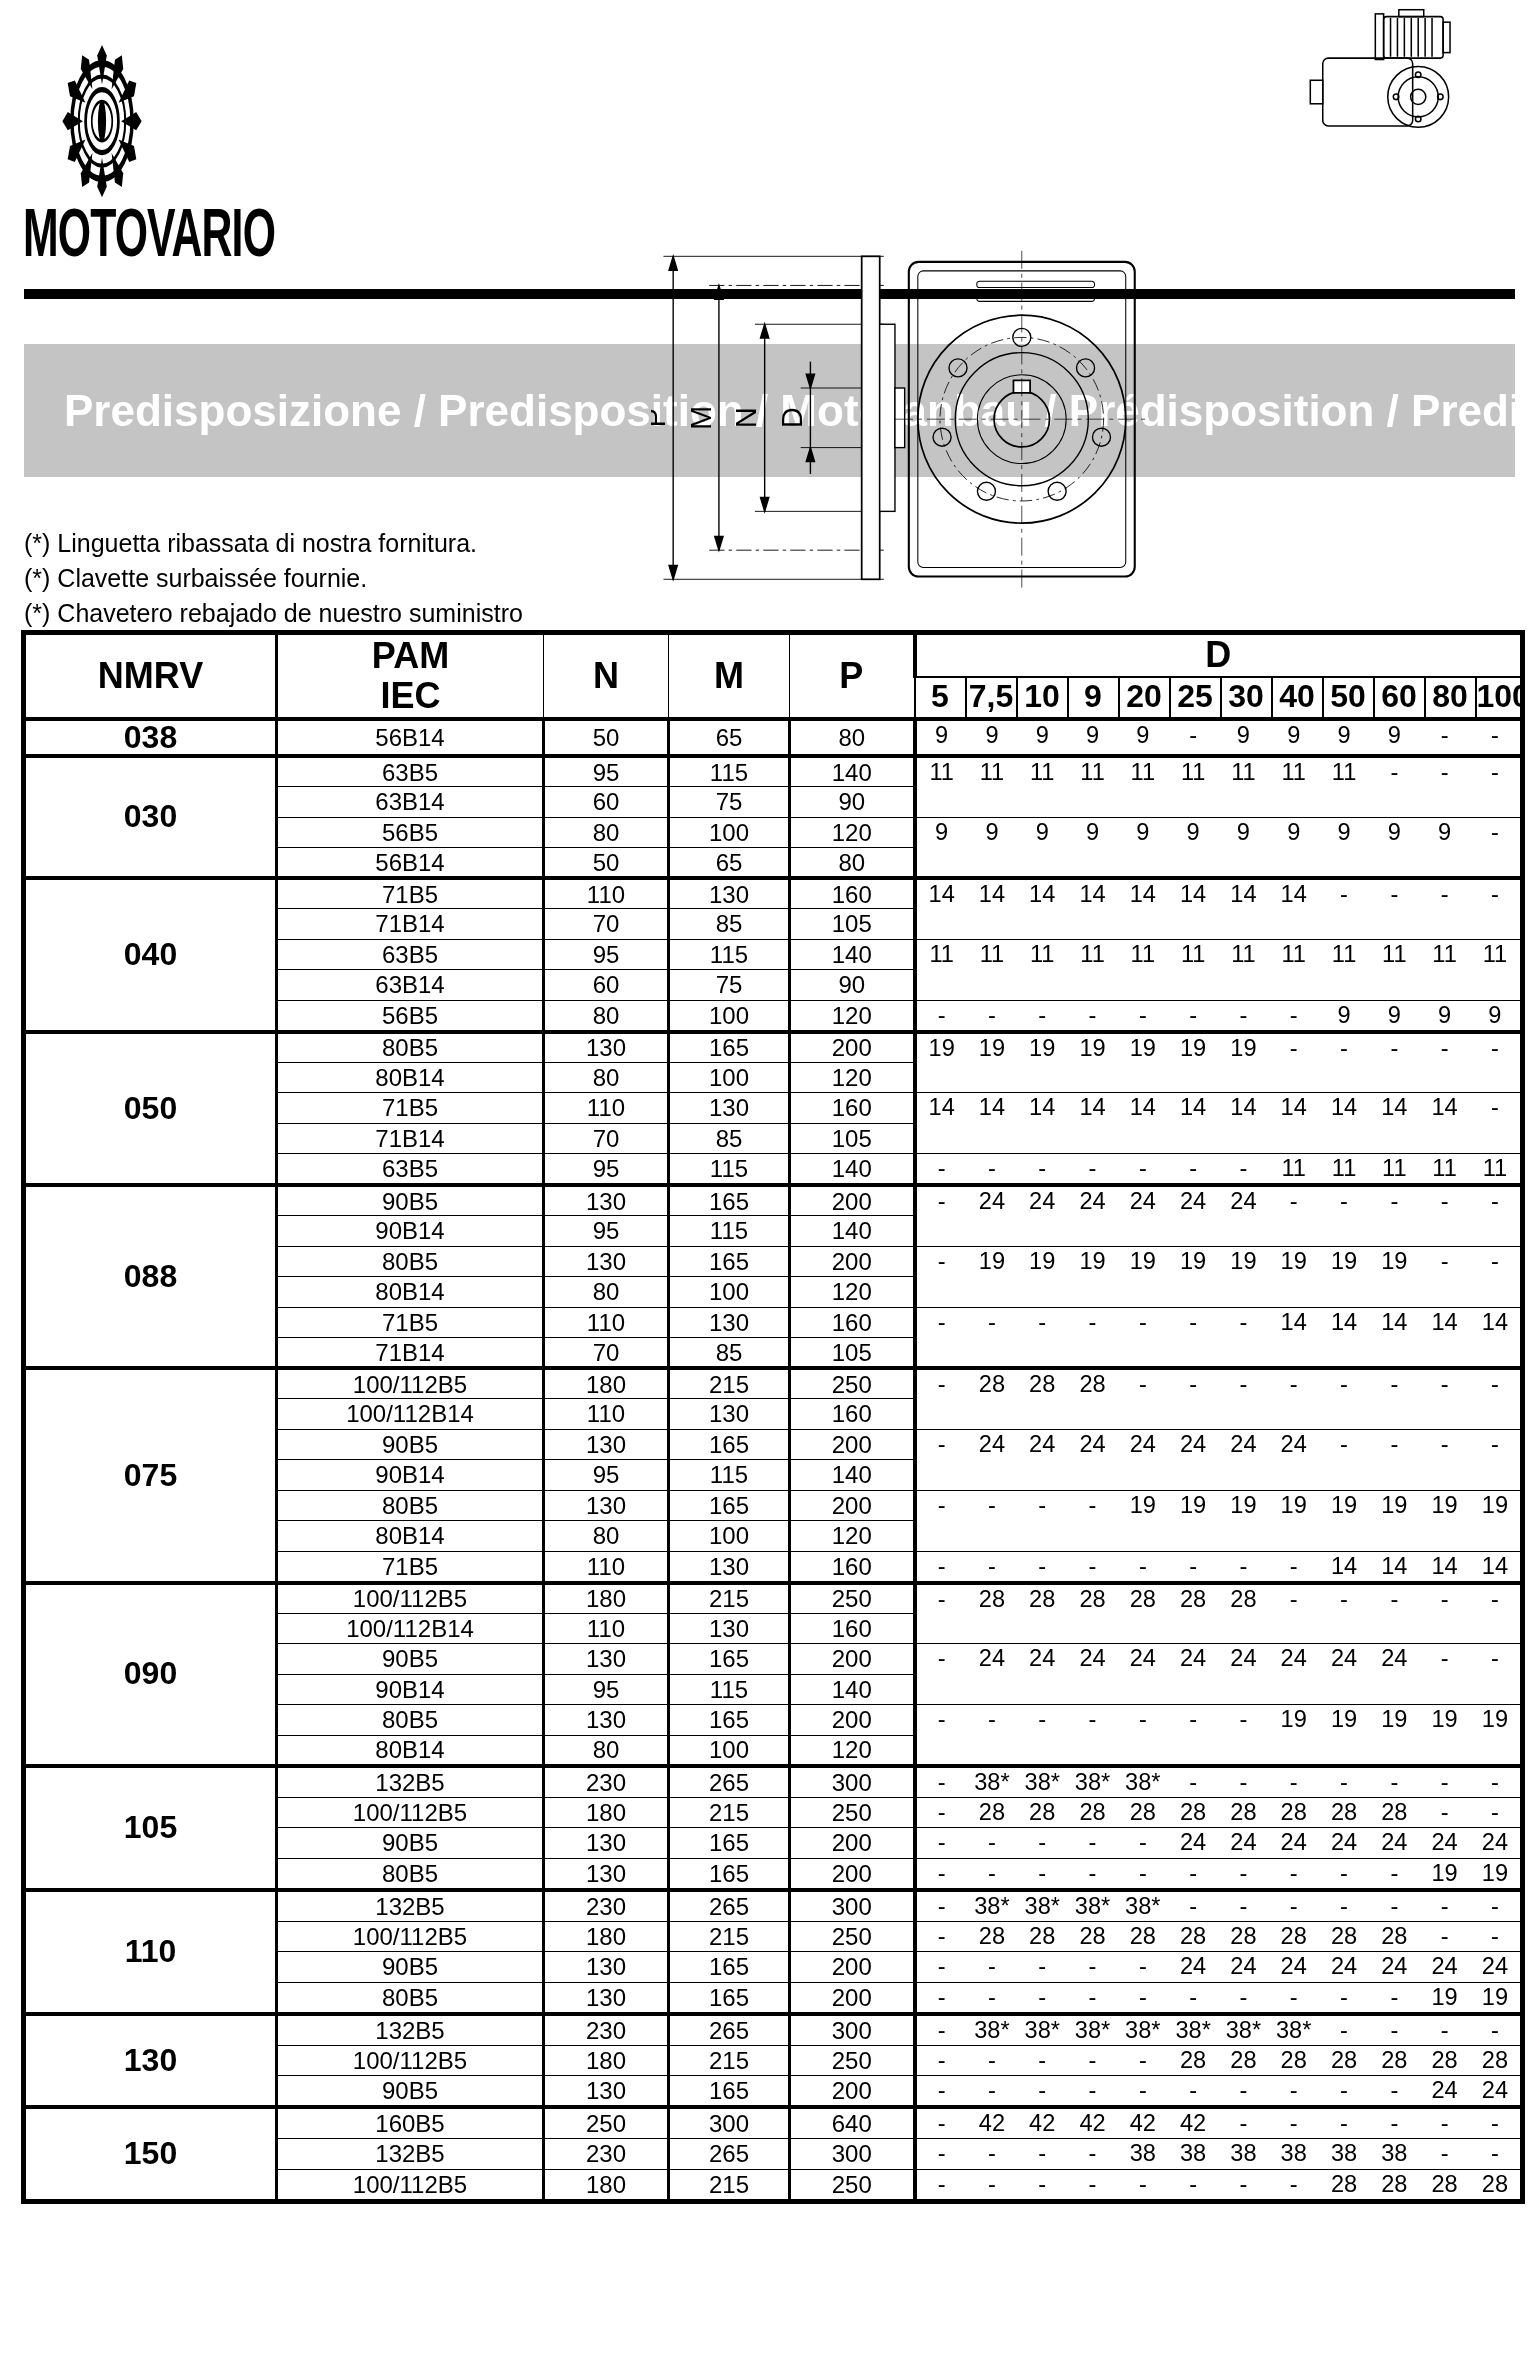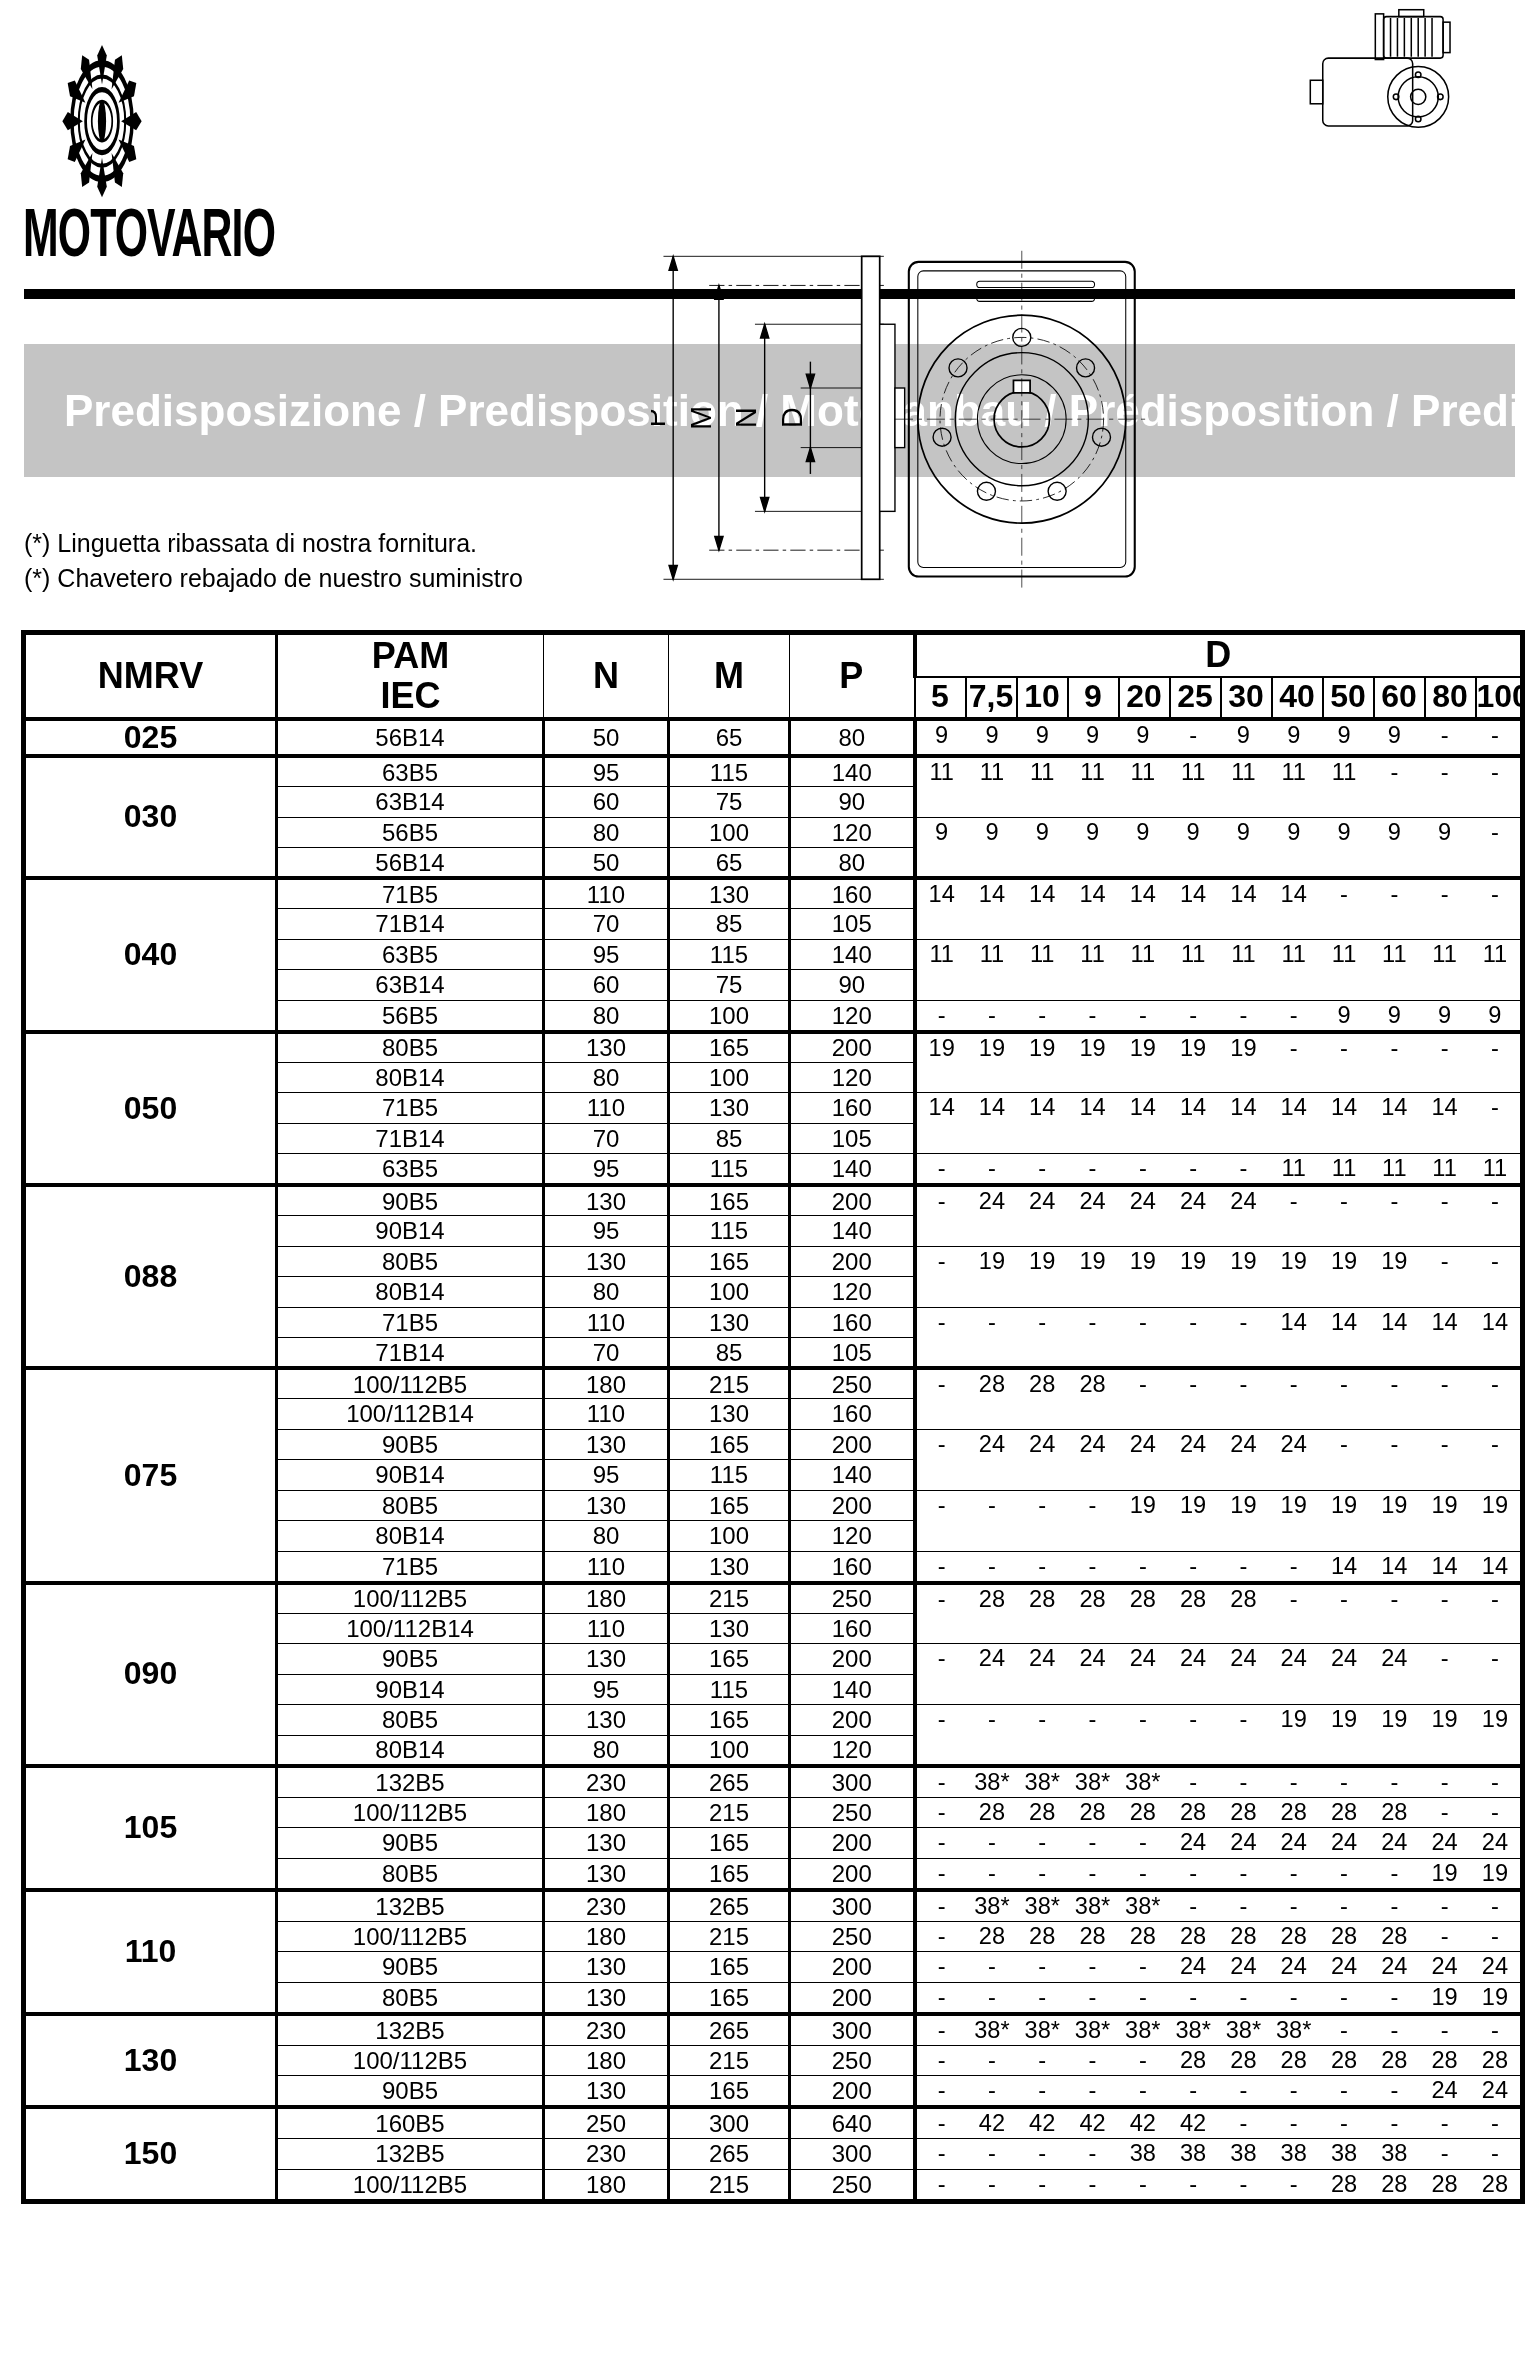--- a/index.html
+++ b/index.html
@@ -112,20 +112,21 @@
 </svg>
 
 <div class="top-rule"></div>
 
 <div class="title-bar">
   <div class="t">Predisposizione / Predisposition / Motoranbau / Prédisposition / Predisposición</div>
 </div>
 
 <div class="notes" id="notes">
     <div>(*) Linguetta ribassata di nostra fornitura.</div>
+    <div>(*) Clavette surbaissée fournie.</div>
     <div>(*) Chavetero rebajado de nuestro suministro</div>
   </div>
 
 <svg class="drawing" viewBox="0 0 720 512">
 
   <g stroke="#000" stroke-width="1.3" fill="none">
     <line x1="18" y1="22" x2="336" y2="22"></line>
     <line x1="18" y1="488" x2="336" y2="488"></line>
     <line x1="84" y1="64" x2="336" y2="64" stroke-dasharray="22 6 5 6"></line>
     <line x1="84" y1="446" x2="336" y2="446" stroke-dasharray="22 6 5 6"></line>
@@ -231,21 +232,21 @@
         <th class="dsub">30</th>
         <th class="dsub">40</th>
         <th class="dsub">50</th>
         <th class="dsub">60</th>
         <th class="dsub">80</th>
         <th class="dsub">100</th>
       </tr>
   </thead>
   <tbody id="tbody">
       <tr class="block-start">
-        <td class="nmrv" rowspan="1">025</td>
+        <td class="nmrv" rowspan="1">038</td>
         <td class="c-pam">56B14</td>
         <td class="c-n">50</td>
         <td class="c-m">65</td>
         <td class="c-p">80</td>
         <td class="dvals" colspan="12" rowspan="1">
           <div class="dflex">
             <span>9</span>
             <span>9</span>
             <span>9</span>
             <span>9</span>

